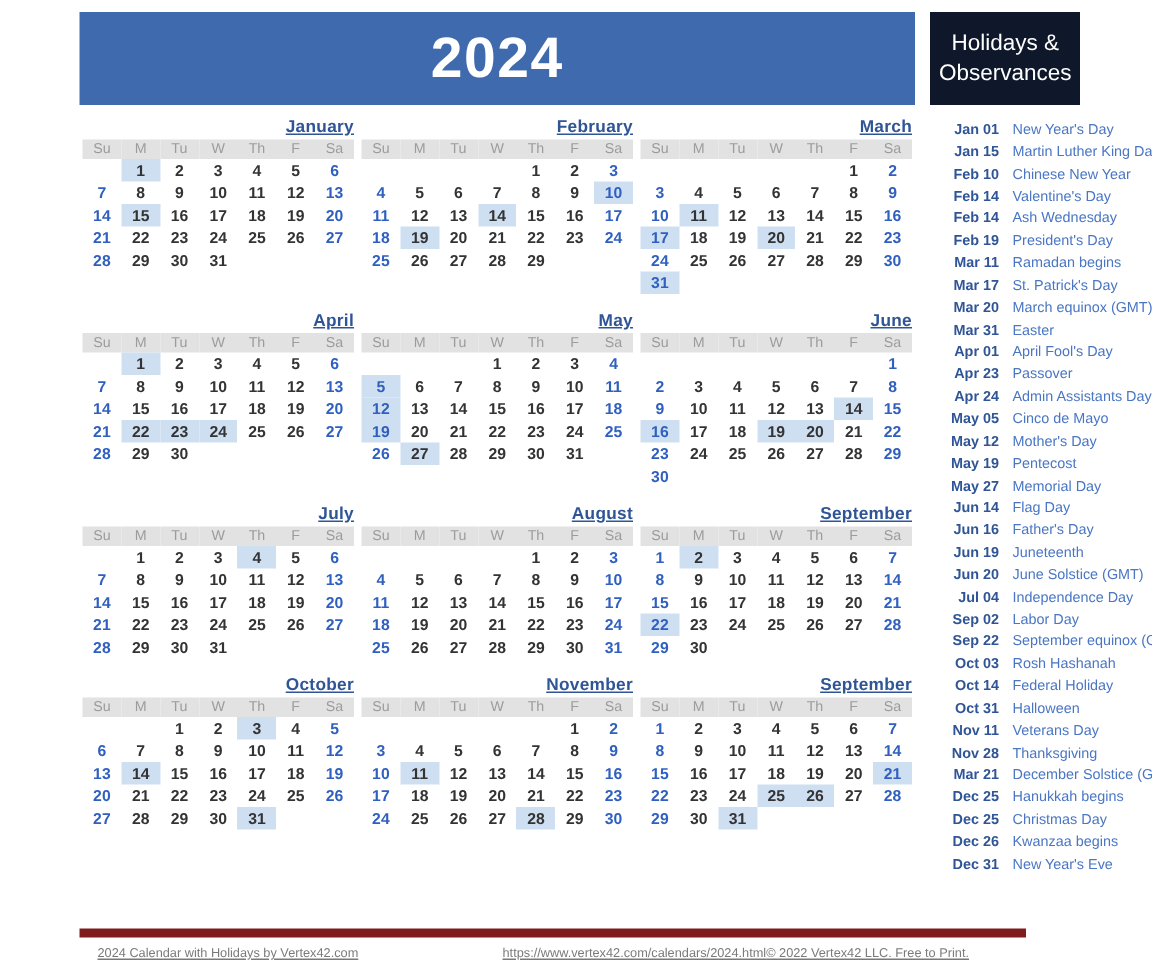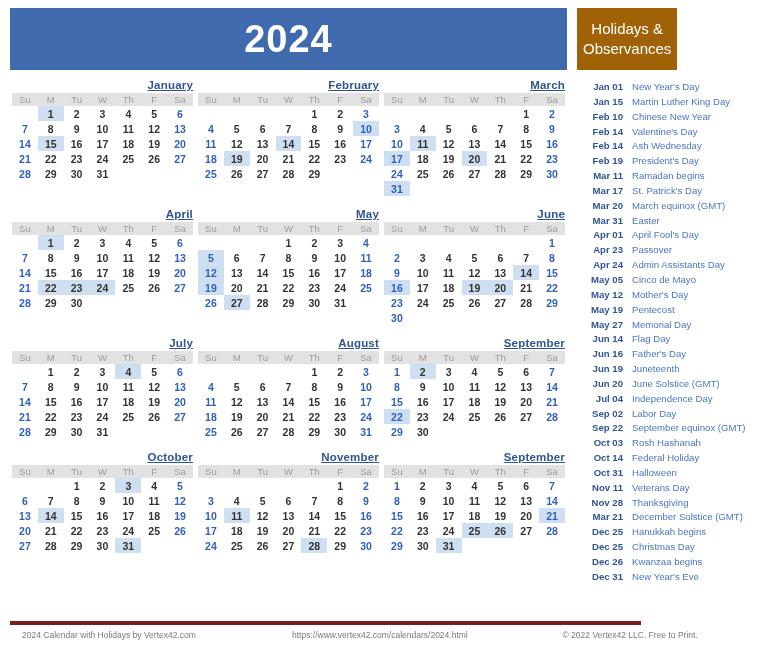--- a/index.html
+++ b/index.html
@@ -13,20 +13,21 @@
     font-family: "Liberation Sans", sans-serif;
     overflow: hidden;
     position: relative;
   }
   .page {
     width: 651px;
     height: 646px;
     box-sizing: border-box;
     padding: 8px 10px 0 10px;
     position: relative;
+    margin-left: 43px;
   }
 
   
   .banner-row {
     display: flex;
     gap: 10px;
     align-items: stretch;
     height: 62px;
   }
   .year-banner {
@@ -38,21 +39,21 @@
   }
   .year-banner .year-text {
     color: #ffffff;
     font-size: 38px;
     font-weight: bold;
     letter-spacing: 1px;
     line-height: 1;
   }
   .holidays-banner {
     flex: 1 1 auto;
-    background: #a16207;
+    background: #0f172a;
     display: flex;
     align-items: center;
     justify-content: center;
     text-align: center;
   }
   .holidays-banner .hb-text {
     color: #ffffff;
     font-size: 15px;
     line-height: 1.35;
     padding: 0 6px;
@@ -143,26 +144,27 @@
   
   .footer {
     position: absolute;
     left: 10px;
     right: 10px;
     bottom: 6px;
     display: flex;
     align-items: center;
     font-size: 8.5px;
     color: #7a7a7a;
-    border-top: 4px solid #7f1d1d;
+    border-top: 6px solid #7f1d1d;
     padding-top: 5px;
+    text-decoration: underline;
   }
   .footer .f-left { flex: 0 0 270px; padding-left: 12px; }
   .footer .f-mid { flex: 1 1 auto; text-align: center; }
-  .footer .f-right { flex: 0 0 230px; text-align: right; padding-right: 6px; }
+  .footer .f-right { flex: 0 0 230px; padding-right: 6px; }
 </style>
 </head>
 <body>
 
 <div class="page">
 
   <div class="banner-row">
     <div class="year-banner">
       <div class="year-text">2024</div>
     </div>

